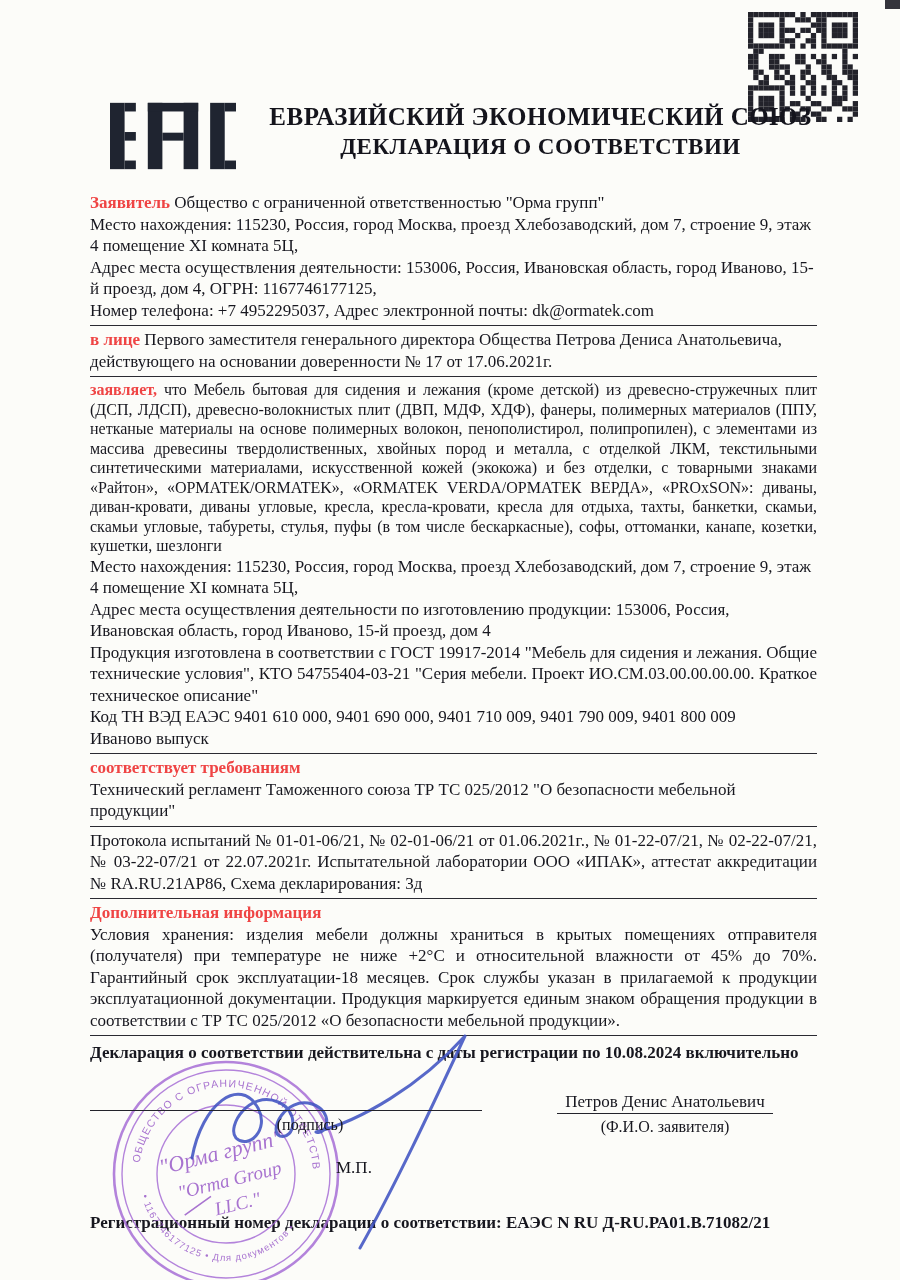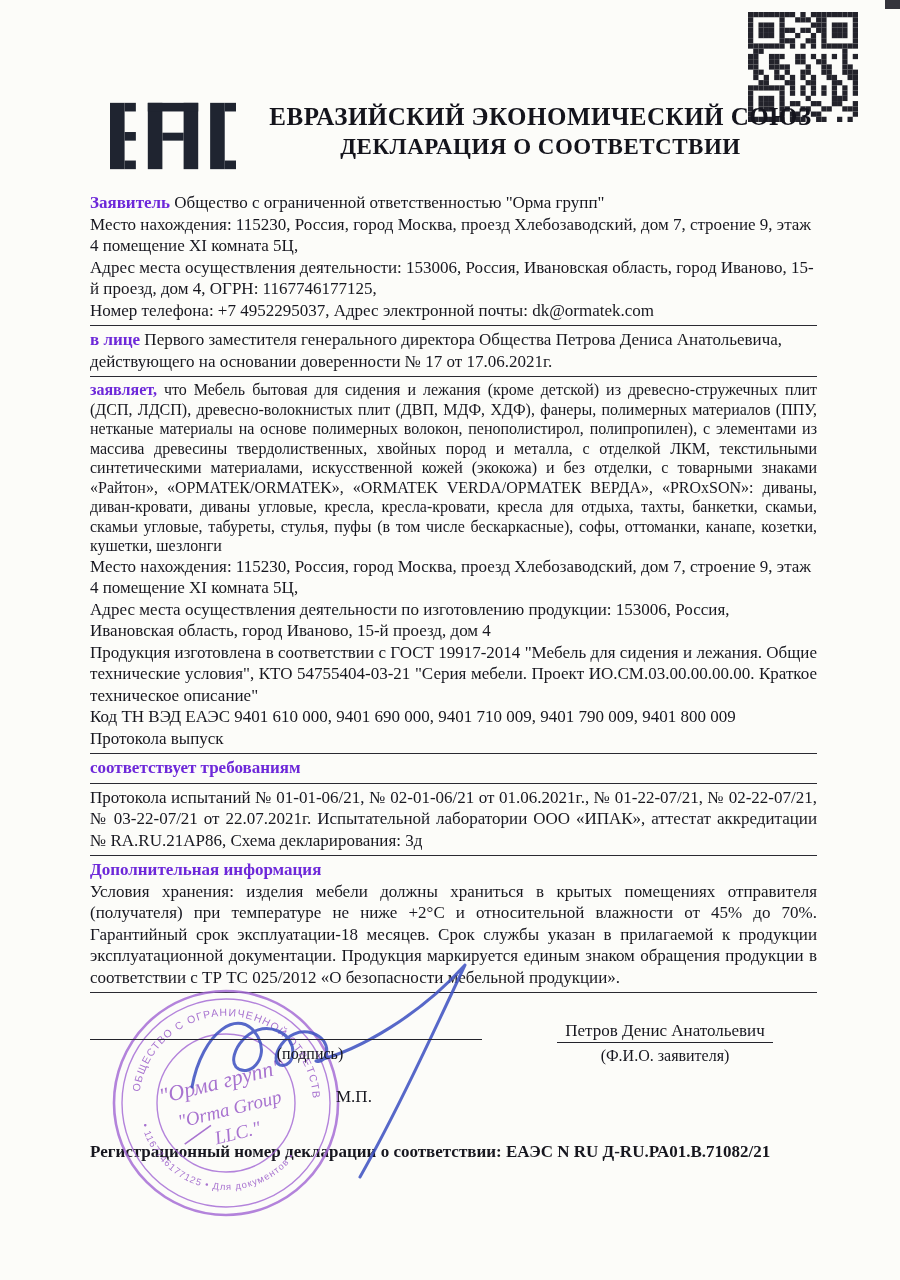--- a/index.html
+++ b/index.html
@@ -15,21 +15,21 @@
   .eac svg{display:block;}
   .titles{flex:1;text-align:center;padding-top:12px;font-weight:bold;color:#14141c;}
   .title1{font-size:25px;letter-spacing:.5px;line-height:1.2;}
   .title2{font-size:23px;letter-spacing:.5px;line-height:1.3;}
   .qr{position:absolute;right:42px;top:12px;width:110px;height:110px;}
   .corner-mark{position:absolute;right:0;top:0;width:15px;height:9px;background:#34343c;}
   
   p{margin:0;font-size:17px;line-height:21.5px;}
   p.claims{font-size:16px;line-height:19.5px;text-align:justify;}
   p.just{text-align:justify;}
-  b{color:#6d28d9;}
+  b{color:#ef4444;}
   .rule{border:none;border-top:1.7px solid #2a2a32;margin:4px 0 3px 0;height:0;}
   
   .validity{font-weight:bold;font-size:17px;margin-top:6px;}
   .sig-area{position:relative;height:122px;margin-top:16px;}
   .sig-line{position:absolute;left:0;top:30px;width:392px;border-top:1.6px solid #23232b;}
   .sig-caption{position:absolute;left:140px;top:36px;width:160px;text-align:center;font-size:16px;}
   .mp{position:absolute;left:246px;top:78px;font-size:17px;}
   .sig-right{position:absolute;left:455px;top:12px;width:240px;text-align:center;}
   .signer{font-size:17px;display:inline-block;border-bottom:1.2px solid #23232b;padding:0 8px 1px 8px;}
   .signer-caption{font-size:16px;margin-top:4px;}
@@ -317,37 +317,39 @@
     <p class="std"><b>в лице</b> <span>Первого заместителя генерального директора Общества Петрова Дениса Анатольевича, действующего на основании доверенности № 17 от 17.06.2021г.</span></p>
 
     <div class="rule"></div>
 
     <p class="claims"><b>заявляет,</b> <span>что Мебель бытовая для сидения и лежания (кроме детской) из древесно-стружечных плит (ДСП, ЛДСП), древесно-волокнистых плит (ДВП, МДФ, ХДФ), фанеры, полимерных материалов (ППУ, нетканые материалы на основе полимерных волокон, пенополистирол, полипропилен), с элементами из массива древесины твердолиственных, хвойных пород и металла, с отделкой ЛКМ, текстильными синтетическими материалами, искусственной кожей (экокожа) и без отделки, с товарными знаками «Райтон», «ОРМАТЕК/ORMATEK», «ORMATEK VERDA/ОРМАТЕК ВЕРДА», «PROxSON»: диваны, диван-кровати, диваны угловые, кресла, кресла-кровати, кресла для отдыха, тахты, банкетки, скамьи, скамьи угловые, табуреты, стулья, пуфы (в том числе бескаркасные), софы, оттоманки, канапе, козетки, кушетки, шезлонги</span></p>
 
     <p class="std">Место нахождения: 115230, Россия, город Москва, проезд Хлебозаводский, дом 7, строение 9, этаж 4 помещение XI комната 5Ц,</p>
     <p class="std">Адрес места осуществления деятельности по изготовлению продукции: 153006, Россия, Ивановская область, город Иваново, 15-й проезд, дом 4</p>
     <p class="std just">Продукция изготовлена в соответствии с ГОСТ 19917-2014 "Мебель для сидения и лежания. Общие технические условия", КТО 54755404-03-21 "Серия мебели. Проект ИО.СМ.03.00.00.00.00. Краткое техническое описание"</p>
     <p class="std">Код ТН ВЭД ЕАЭС  9401 610 000, 9401 690 000, 9401 710 009, 9401 790 009, 9401 800 009</p>
-    <p class="std">Протокола выпуск</p>
+    <p class="std">Иваново выпуск</p>
 
     <div class="rule"></div>
 
     <p class="std"><b>соответствует требованиям</b></p>
+    <p class="std">Технический регламент Таможенного союза ТР ТС 025/2012 "О безопасности мебельной продукции"</p>
 
     <div class="rule"></div>
 
     <p class="std just">Протокола испытаний № 01-01-06/21, № 02-01-06/21 от 01.06.2021г., № 01-22-07/21, № 02-22-07/21, № 03-22-07/21 от 22.07.2021г. Испытательной лаборатории ООО «ИПАК», аттестат аккредитации № RA.RU.21АР86, Схема декларирования: 3д</p>
 
     <div class="rule"></div>
 
     <p class="std"><b>Дополнительная информация</b></p>
     <p class="std just">Условия хранения: изделия мебели должны храниться в крытых помещениях отправителя (получателя) при температуре не ниже +2°С и относительной влажности от 45% до 70%. Гарантийный срок эксплуатации-18 месяцев. Срок службы указан в прилагаемой к продукции эксплуатационной документации. Продукция маркируется единым знаком обращения продукции в соответствии с ТР ТС 025/2012 «О безопасности мебельной продукции».</p>
 
     <div class="rule"></div>
 
+    <p class="validity">Декларация о соответствии действительна с даты регистрации по  10.08.2024 включительно</p>
 
     <div class="sig-area">
 
       <svg class="stamp" viewBox="0 0 240 240">
         <defs>
           <path id="arcTop" d="M 33 120 A 87 87 0 1 1 207 120" fill="none"></path>
           <path id="arcBottom" d="M 33 120 A 87 87 0 0 0 207 120" fill="none"></path>
         </defs>
         <g stroke="#a266d4" fill="none" opacity="0.8">
           <circle cx="120" cy="120" r="112" stroke-width="2.6"></circle>

